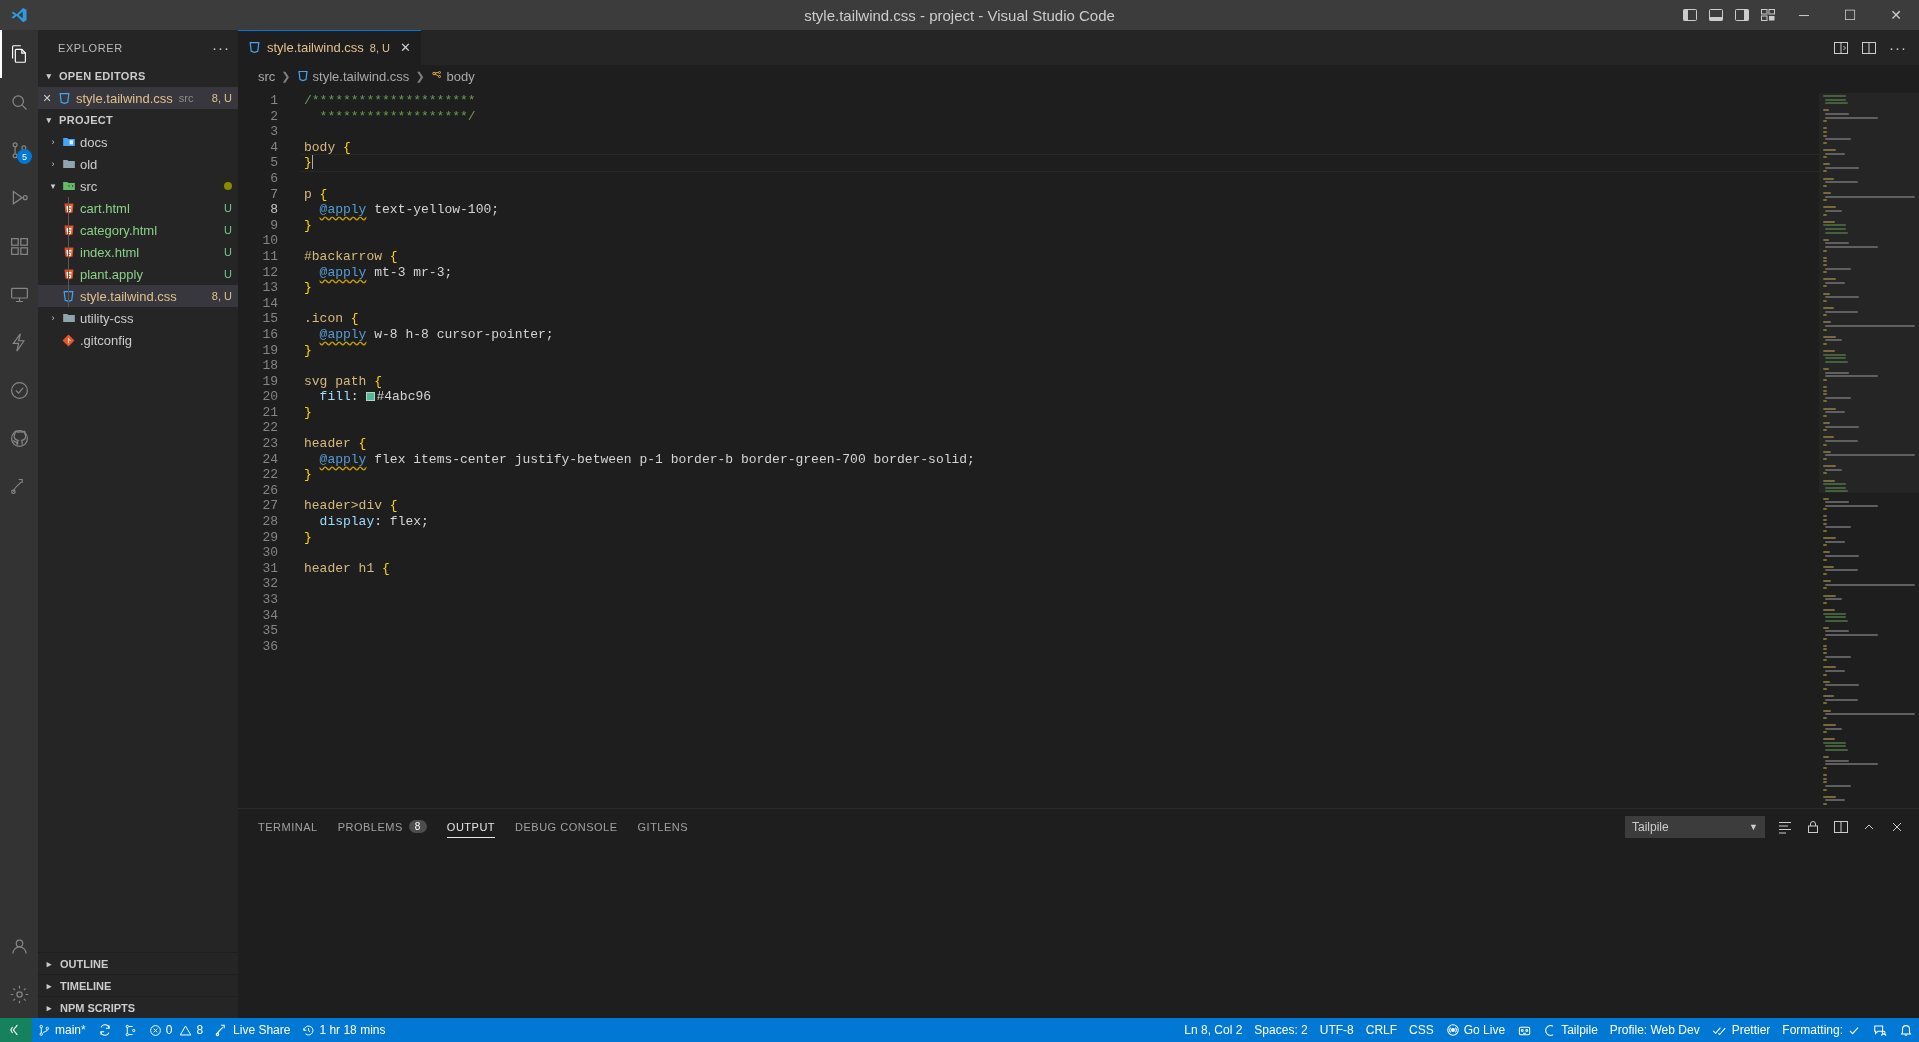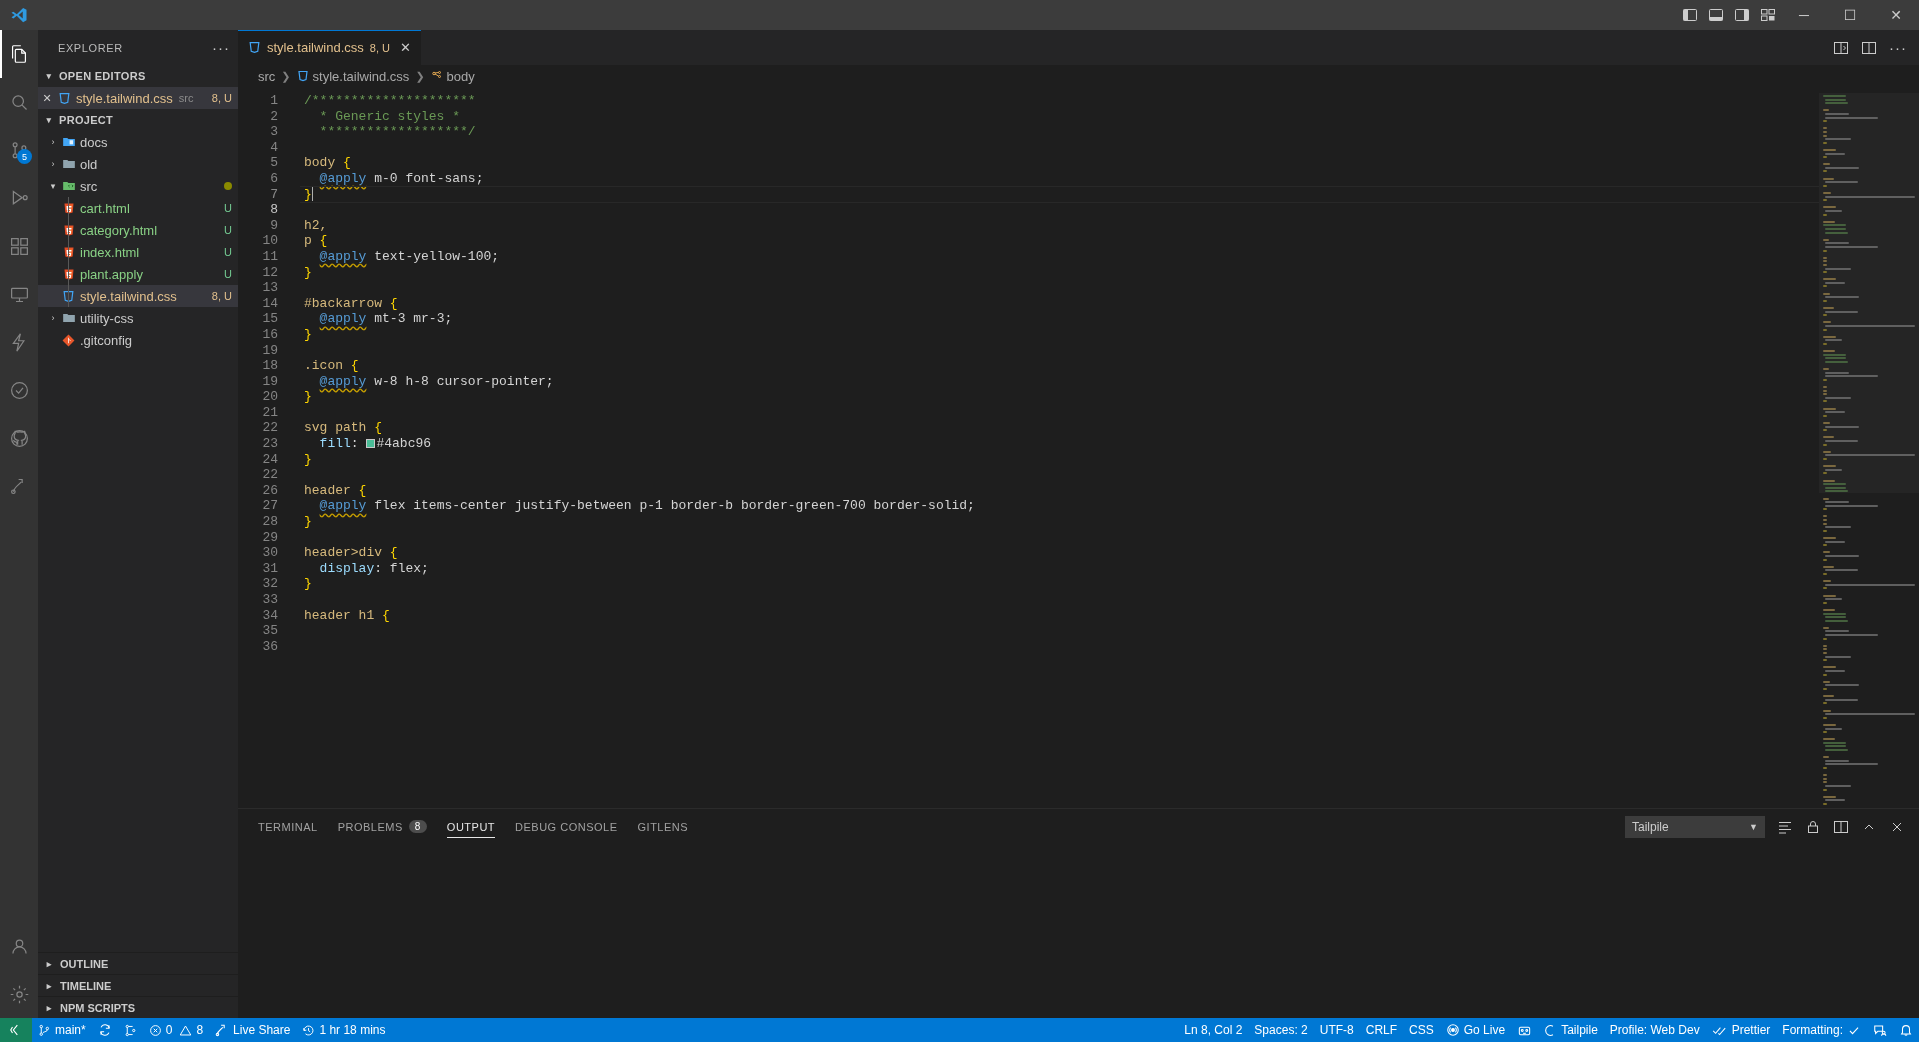--- a/index.html
+++ b/index.html
@@ -160,20 +160,21 @@
 <body>
 
 <div class="app">
 
   <div class="titlebar">
     <div class="vs-logo">
       <svg width="18" height="18" viewBox="0 0 24 24">
           <path d="M17.5 2.5L9 11 4.5 7.5 2 8.9l4.3 3.1L2 15.1l2.5 1.4L9 13l8.5 8.5L22 19V5l-4.5-2.5zM17 7.4v9.2L11.6 12 17 7.4z" fill="#2f9ae0"></path>
         </svg>
     </div>
+    <div class="win-title">style.tailwind.css - project - Visual Studio Code</div>
     <div class="title-right">
       <div class="layout-btn">
         <svg width="16" height="16" viewBox="0 0 16 16">
             <rect x="1.5" y="2.5" width="13" height="11" rx="1" fill="none" stroke="#cccccc"></rect>
             <rect x="1.5" y="2.5" width="4.5" height="11" fill="#cccccc"></rect>
           </svg>
       </div>
       <div class="layout-btn">
         <svg width="16" height="16" viewBox="0 0 16 16">
             <rect x="1.5" y="2.5" width="13" height="11" rx="1" fill="none" stroke="#cccccc"></rect>
@@ -528,28 +529,25 @@
             <div class="gline">30</div>
             <div class="gline">31</div>
             <div class="gline">32</div>
             <div class="gline">33</div>
             <div class="gline">34</div>
             <div class="gline">35</div>
             <div class="gline">36</div>
           </div>
         <div class="code" id="codebody">
             <div class="cline"><span class="c-comment">/*********************</span></div>
-            <div class="cline"><span class="c-comment">  * Generic styles *</span></div>
             <div class="cline"><span class="c-comment">  *******************/</span></div>
             <div class="cline"></div>
             <div class="cline"><span class="c-sel">body </span><span class="c-brace">{</span></div>
-            <div class="cline"><span class="c-plain">  </span><span class="c-at">@apply</span><span class="c-plain"> m-0 font-sans;</span></div>
             <div class="cline cur-hl"><span class="c-brace">}</span><span style="display: inline-block; width: 1px; height: 14px; background: rgb(174, 175, 173); vertical-align: -3px;"></span></div>
             <div class="cline"></div>
-            <div class="cline"><span class="c-sel">h2,</span></div>
             <div class="cline"><span class="c-sel">p </span><span class="c-brace">{</span></div>
             <div class="cline"><span class="c-plain">  </span><span class="c-at">@apply</span><span class="c-plain"> text-yellow-100;</span></div>
             <div class="cline"><span class="c-brace">}</span></div>
             <div class="cline"></div>
             <div class="cline"><span class="c-sel">#backarrow </span><span class="c-brace">{</span></div>
             <div class="cline"><span class="c-plain">  </span><span class="c-at">@apply</span><span class="c-plain"> mt-3 mr-3;</span></div>
             <div class="cline"><span class="c-brace">}</span></div>
             <div class="cline"></div>
             <div class="cline"><span class="c-sel">.icon </span><span class="c-brace">{</span></div>
             <div class="cline"><span class="c-plain">  </span><span class="c-at">@apply</span><span class="c-plain"> w-8 h-8 cursor-pointer;</span></div>

